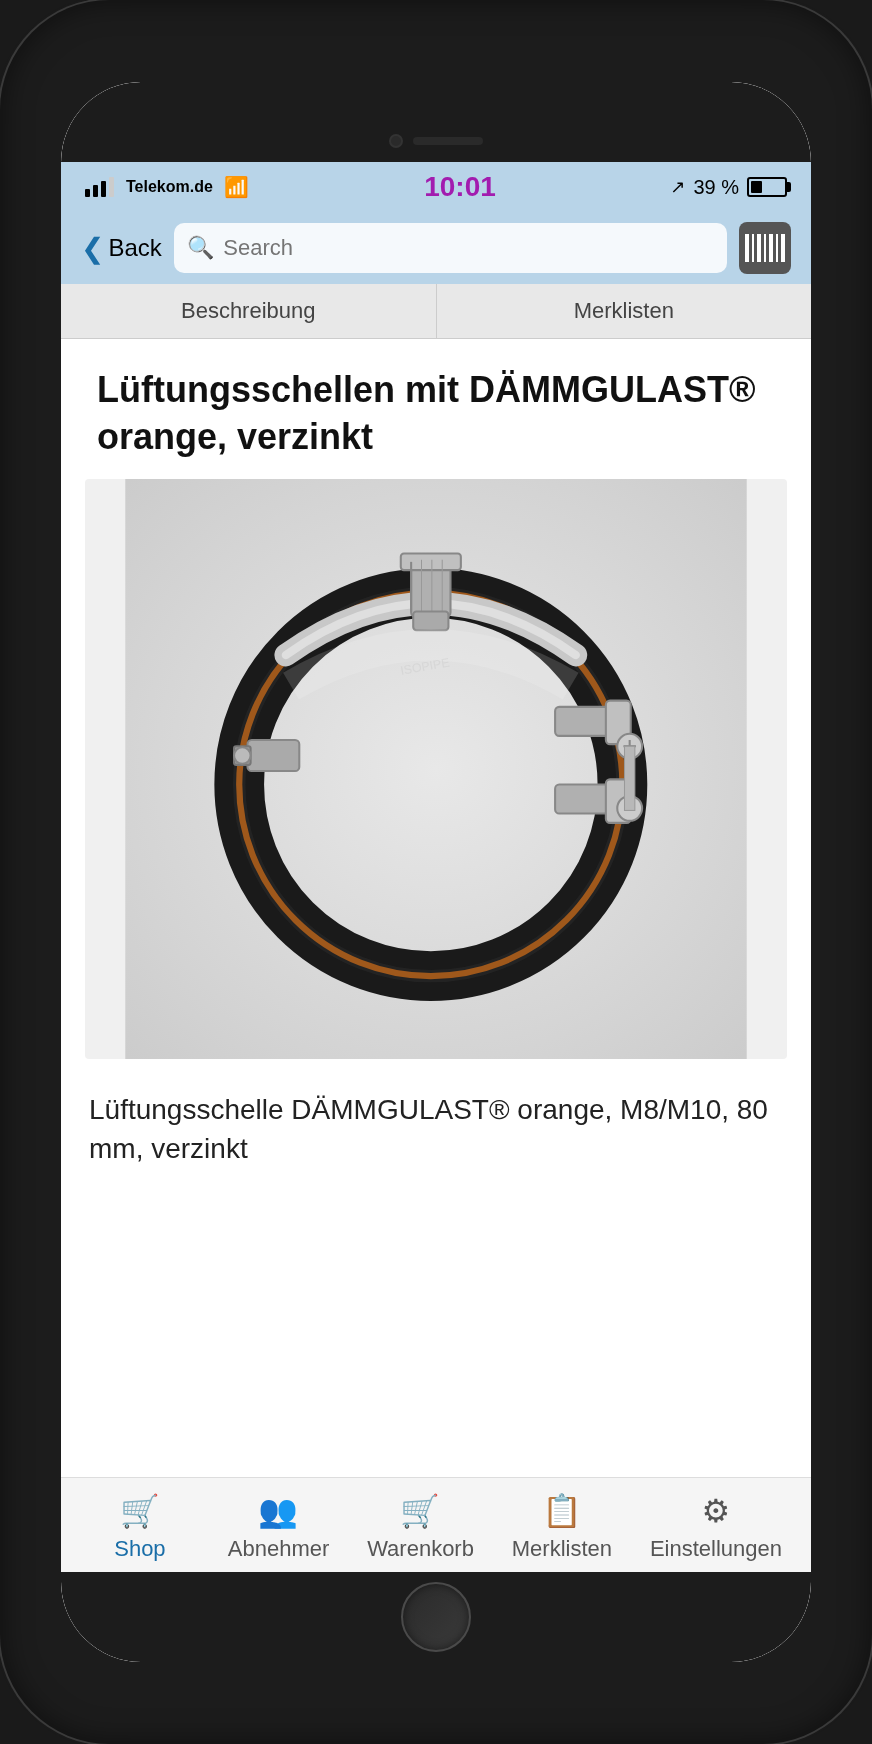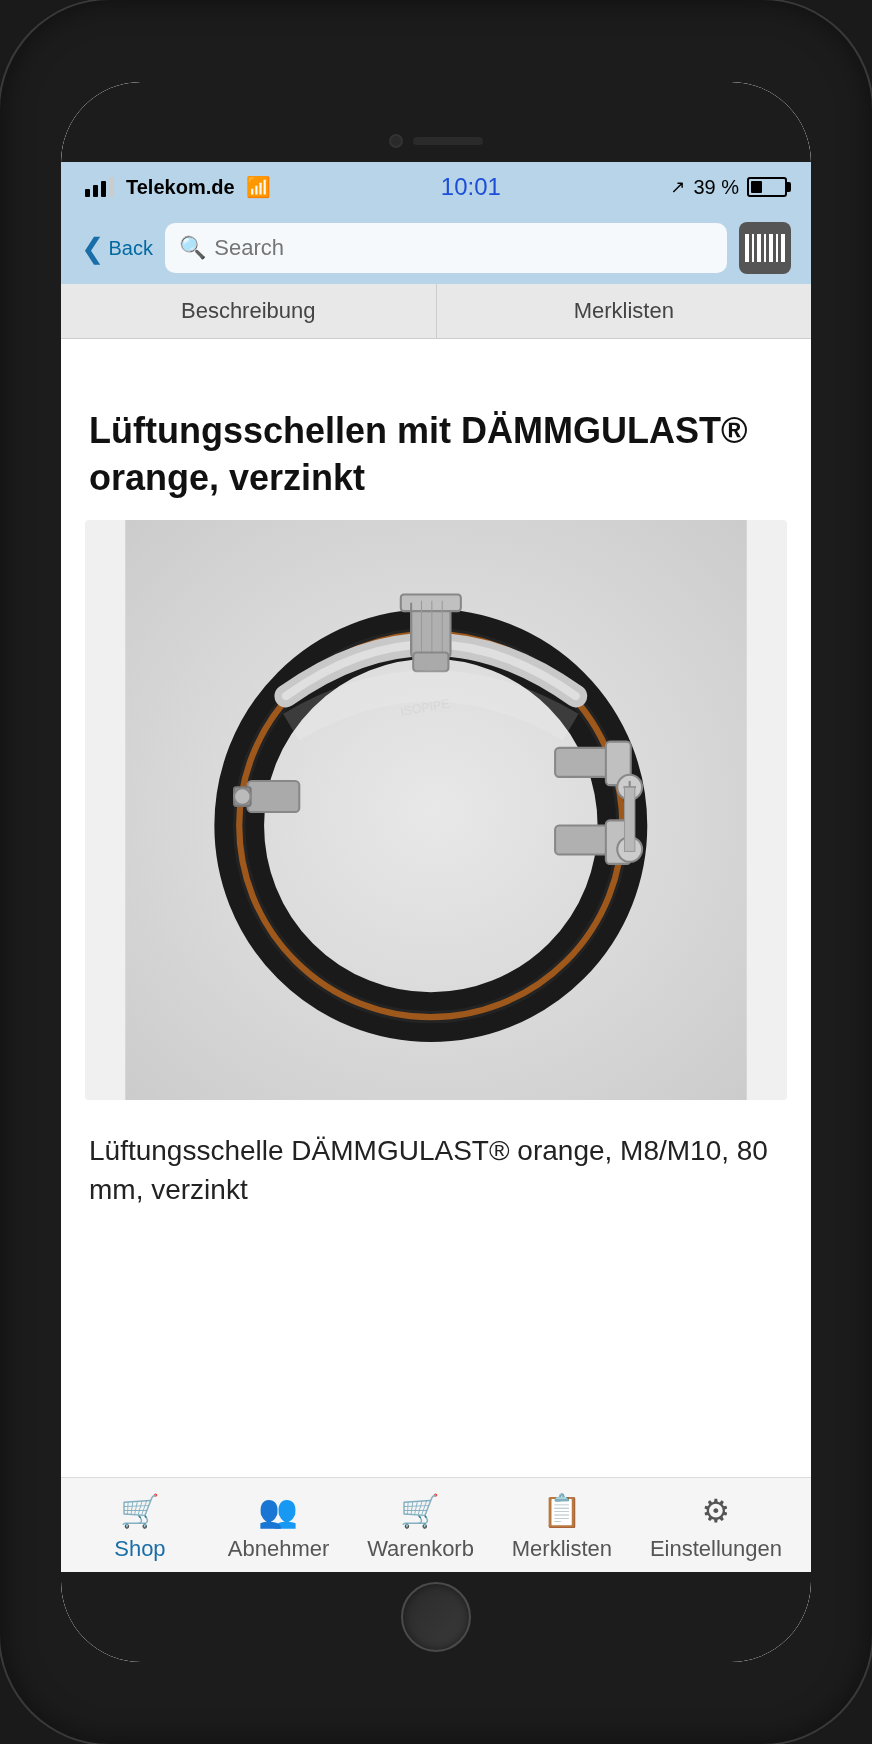--- a/index.html
+++ b/index.html
@@ -127,23 +127,23 @@
     }
 
     .wifi-icon {
       font-size: 20px;
       margin-left: 4px;
     }
 
     .status-center {
       flex: 1;
       text-align: center;
-      font-size: 24px;
-      font-weight: 400;
-      color: #1d4ed8;
+      font-size: 28px;
+      font-weight: 700;
+      color: #a21caf;
     }
 
     .status-right {
       display: flex;
       align-items: center;
       gap: 8px;
       font-size: 20px;
       color: #000;
     }
 
@@ -196,22 +196,22 @@
       white-space: nowrap;
     }
 
     .back-chevron {
       font-size: 28px;
       font-weight: 300;
       color: #1a6ea8;
     }
 
     .back-text {
-      color: #0369a1;
-      font-size: 20px;
+      color: #000000;
+      font-size: 24px;
     }
 
     .search-bar {
       flex: 1;
       background: rgba(255,255,255,0.85);
       border-radius: 10px;
       height: 50px;
       display: flex;
       align-items: center;
       padding: 0 14px;
@@ -283,26 +283,25 @@
     
     .content-area {
       flex: 1;
       overflow-y: auto;
       background: #fff;
       display: flex;
       flex-direction: column;
     }
 
     .product-title {
-      padding: 28px 28px 18px;
+      padding: 28px 36px 18px;
       font-size: 36px;
       font-weight: 700;
       line-height: 1.3;
       color: #111;
-      margin-top: 41px;
     }
 
     .product-image-wrap {
       margin: 0 24px;
       background: #f0f0f0;
       border-radius: 4px;
       display: flex;
       align-items: center;
       justify-content: center;
       height: 580px;
@@ -392,21 +391,21 @@
     </div>
 
     <div class="status-bar">
       <div class="status-left">
         <div class="signal-bars">
           <div class="signal-bar" style="height:8px"></div>
           <div class="signal-bar" style="height:12px"></div>
           <div class="signal-bar" style="height:16px"></div>
           <div class="signal-bar" style="height:20px;background:#ccc;"></div>
         </div>
-        <span style="font-size:20px;">Telekom.de</span>
+        <span style="font-size:16px;">Telekom.de</span>
         <span class="wifi-icon">📶</span>
       </div>
       <div class="status-center">10:01</div>
       <div class="status-right">
         <span style="font-size:18px;">↗</span>
         <span style="font-size:20px;">39 %</span>
         <div class="battery">
           <div class="battery-fill"></div>
         </div>
       </div>

